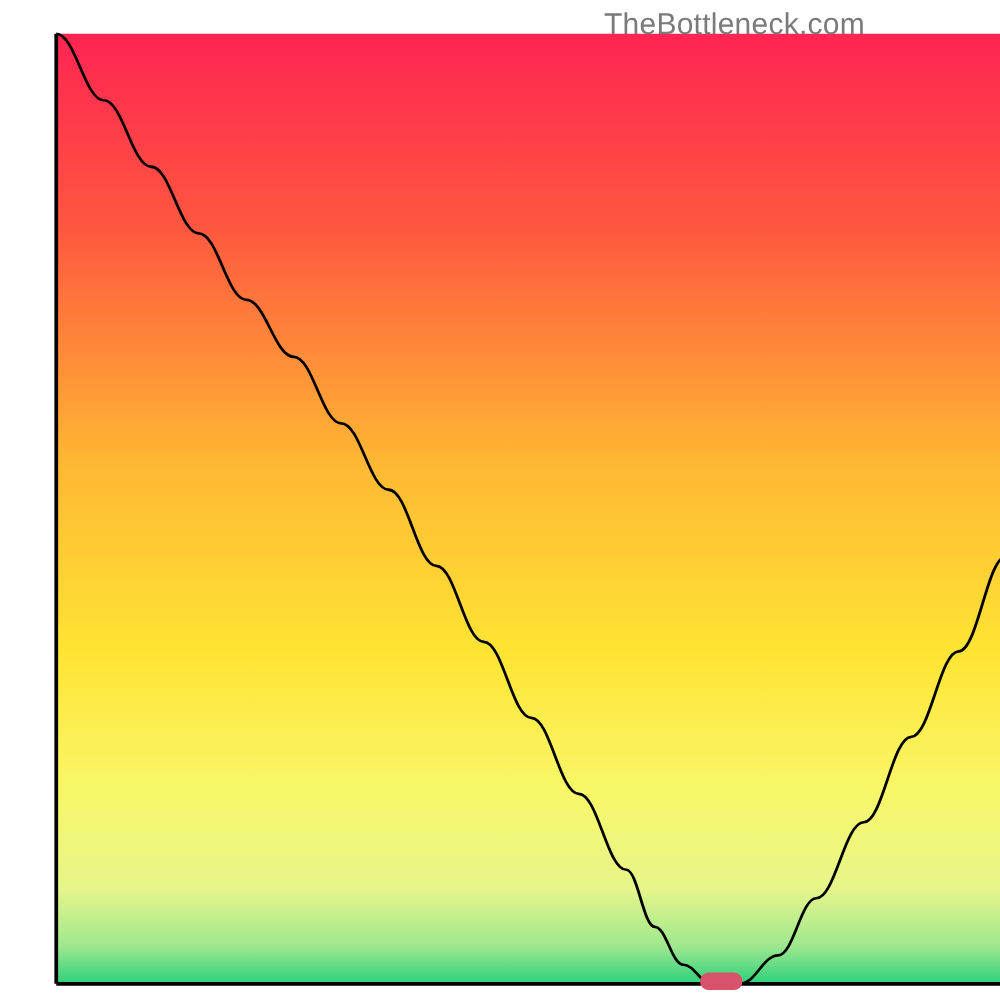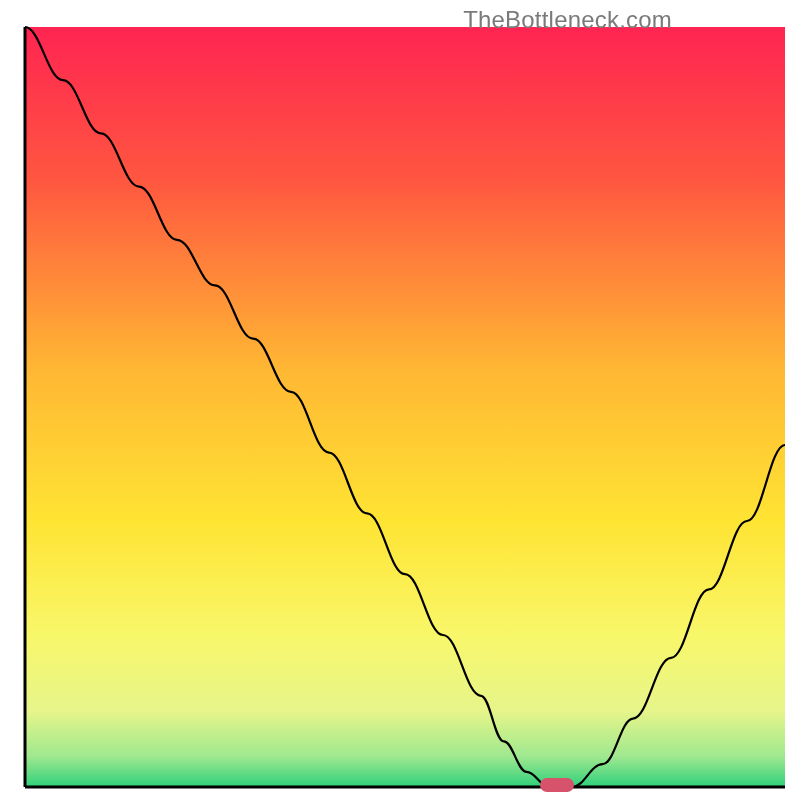--- a/index.html
+++ b/index.html
@@ -8,20 +8,21 @@
     width: 800px;
     height: 800px;
     overflow: hidden;
     background: #fff;
     font-family: Arial, Helvetica, sans-serif;
   }
   .wrap {
     position: relative;
     width: 684px;
     height: 800px;
+    margin-left: 20px;
   }
   .watermark {
     position: absolute;
     top: 6px;
     right: 12px;
     color: #7a7a7a;
     font-size: 24px;
     font-weight: 500;
     letter-spacing: 0.2px;
   }

